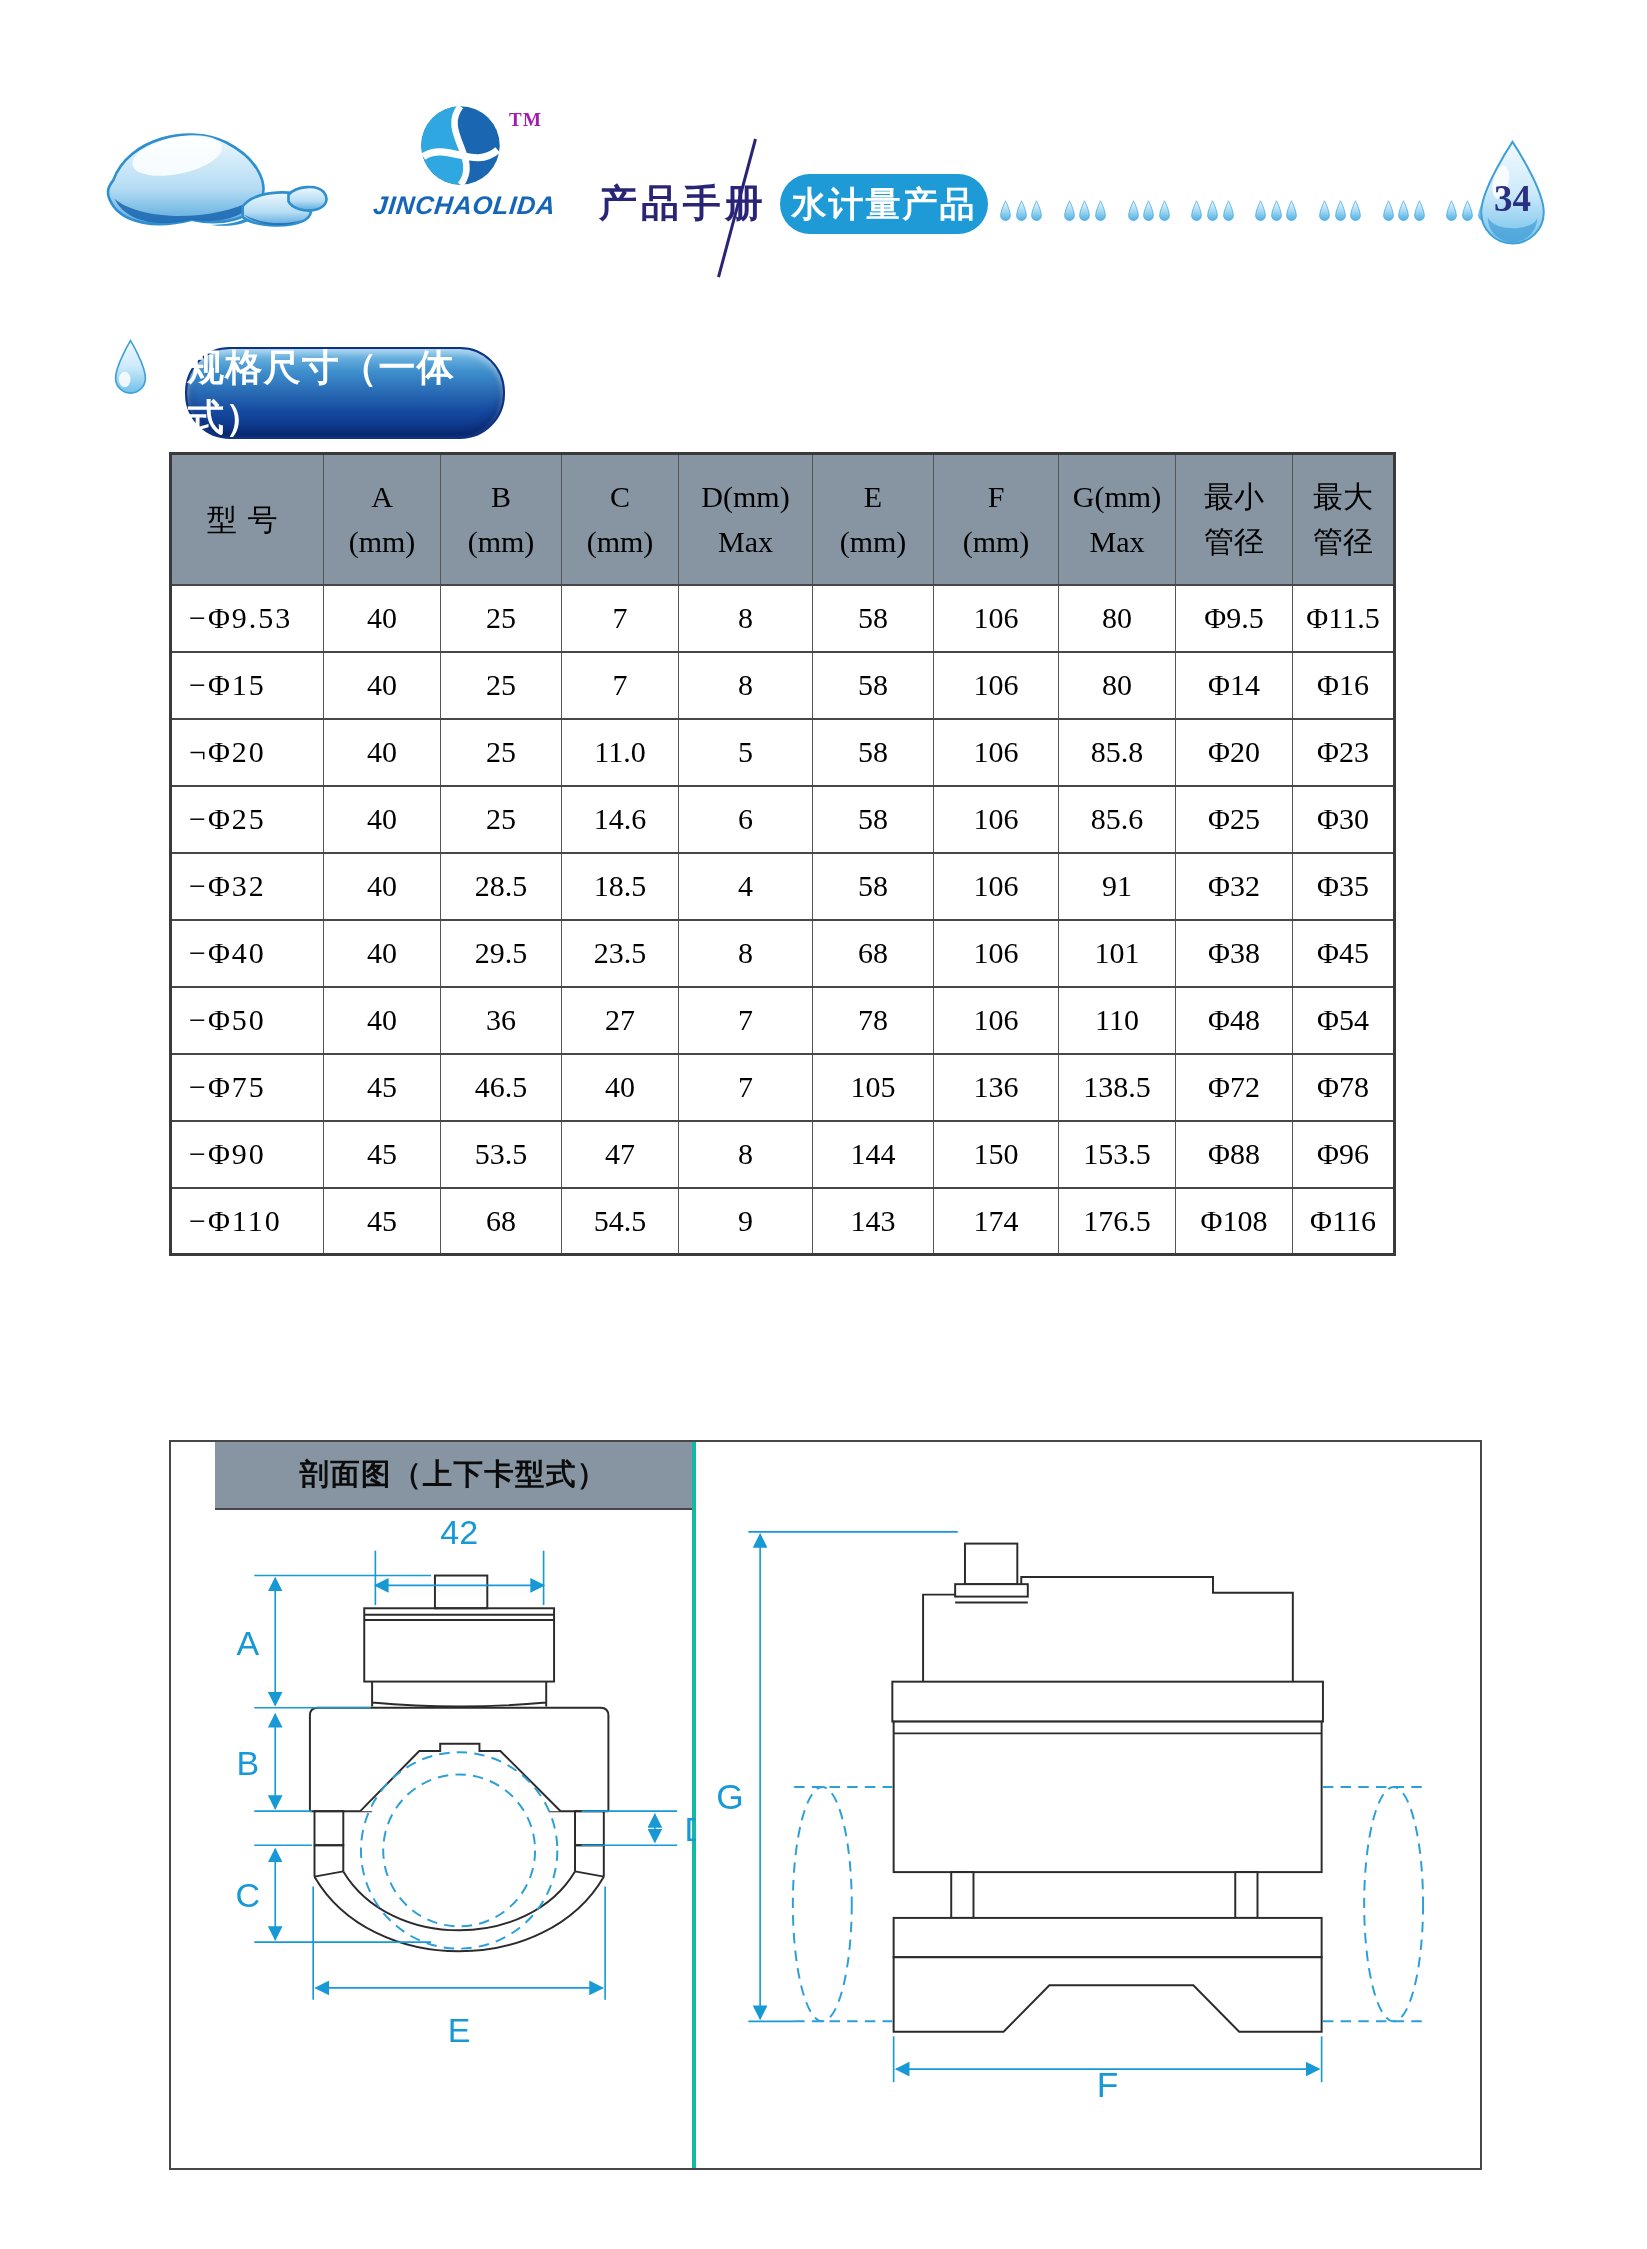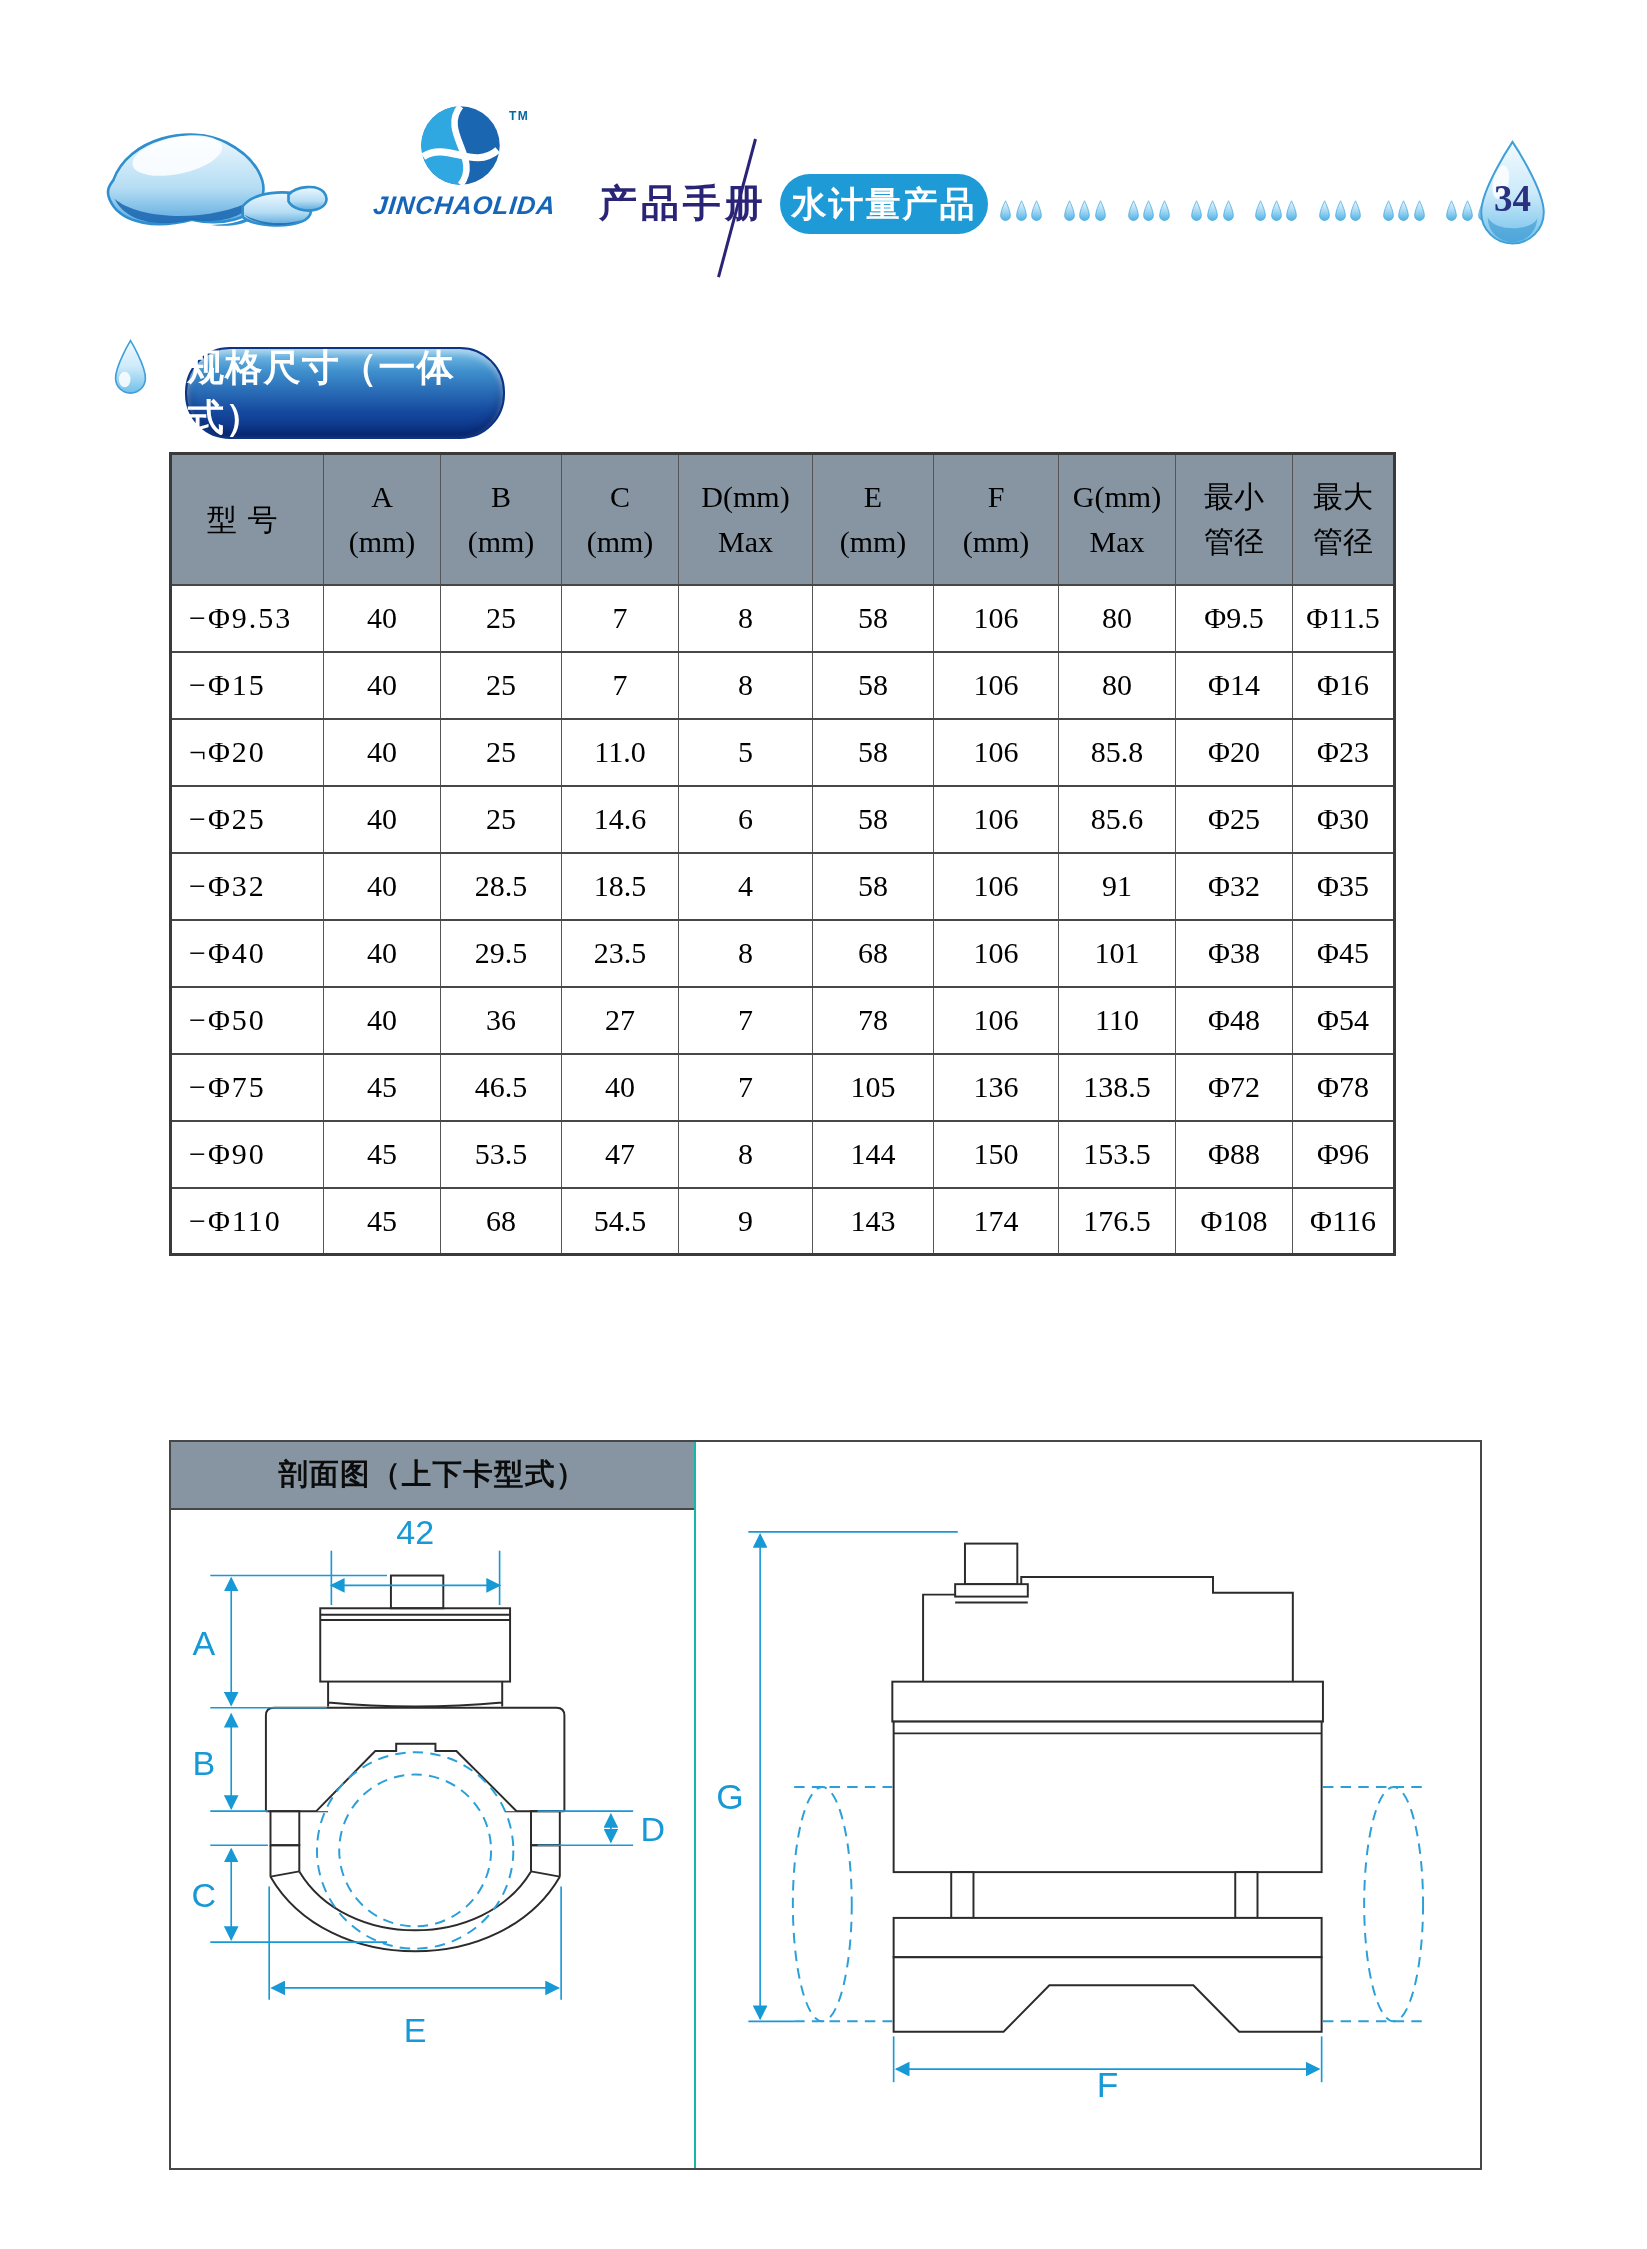--- a/index.html
+++ b/index.html
@@ -2,21 +2,21 @@
 <html style="font-size:10.5px"><head>
 <meta charset="utf-8">
 <style>
   html,body{margin:0;padding:0;}
   body{background:#ffffff;font-family:"Liberation Sans",sans-serif;}
   .page{position:relative;width:1647px;height:2250px;background:#fff;overflow:hidden;}
 
   
   .splash{position:absolute;left:92px;top:115px;}
   .brandmark{position:absolute;left:418px;top:103px;}
-  .tm{position:absolute;left:509px;top:109px;font-size:12px;font-weight:700;color:#0369a1;letter-spacing:1.3px;}
+  .tm{position:absolute;left:509px;top:109px;font-size:19px;font-weight:700;color:#a21caf;letter-spacing:1.3px;font-family:Liberation Serif, serif;}
   .brandtext{position:absolute;left:363px;top:191px;width:203px;text-align:center;
     font-style:italic;font-weight:700;font-size:25.5px;color:#1565B8;letter-spacing:0.7px;
     transform:skewX(-6deg);white-space:nowrap;}
   .manual{position:absolute;left:599px;top:178px;font-family:"Liberation Serif",serif;
     font-weight:700;font-size:38px;color:#2A2477;letter-spacing:3.9px;}
   .slash{position:absolute;left:754px;top:139px;height:143px;width:0;
     border-left:3.3px solid #2A2477;transform:rotate(15deg);transform-origin:top center;}
   .badge{position:absolute;left:780px;top:174px;width:208px;height:60px;border-radius:30px;
     background:#1E9BD7;color:#fff;font-size:35px;font-weight:700;letter-spacing:2px;
     display:flex;align-items:center;justify-content:center;font-family:"Liberation Serif",serif;}
@@ -47,21 +47,21 @@
   table.spec th{background:#8695A1;font-weight:400;font-size:30px;color:#000;
     text-align:center;vertical-align:middle;line-height:1.5;}
   table.spec th.model-h{letter-spacing:10.5px;}
   table.spec td{font-size:30px;color:#000;text-align:center;vertical-align:middle;}
   table.spec td.model{text-align:left;padding-left:17px;letter-spacing:2px;}
 
   
   .drawings{position:absolute;left:169px;top:1440px;width:1313px;height:730px;
     border:2px solid #474747;display:grid;grid-template-columns:525px 1fr;box-sizing:border-box;}
   .draw-col{display:flex;flex-direction:column;min-width:0;}
-  .draw-col.left{border-right:2px solid #14b8a6;}
+  .draw-col.left{border-right:4px solid #14b8a6;padding-left:44px;}
   .draw-title{height:68px;background:#8695A1;border-bottom:2px solid #474747;
     display:flex;align-items:center;justify-content:center;
     font-size:29.5px;font-weight:700;color:#0c0c0c;letter-spacing:1.3px;box-sizing:border-box;
     font-family:"Liberation Sans",sans-serif;}
   .draw-body{flex:1;position:relative;background:#fff;}
   .draw-body svg{position:absolute;left:0;top:0;}
   .dimtext{font-family:"Liberation Sans",sans-serif;fill:#1799D6;}
 </style>
 </head>
 <body>

